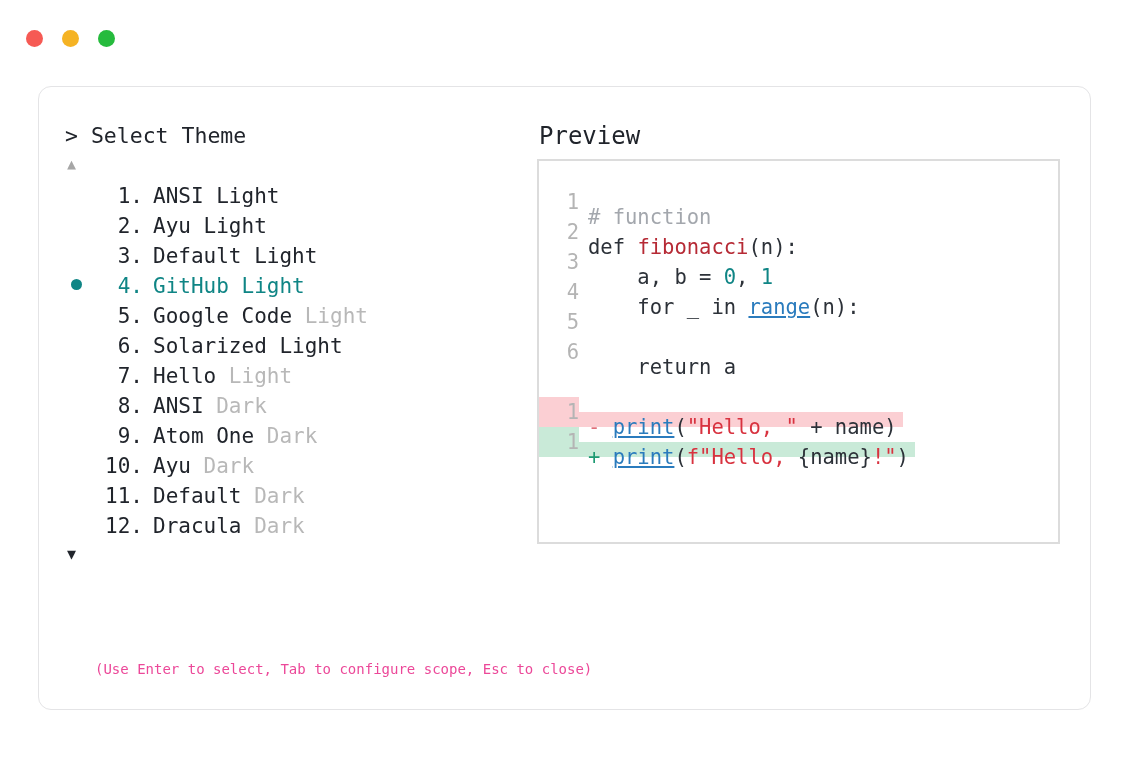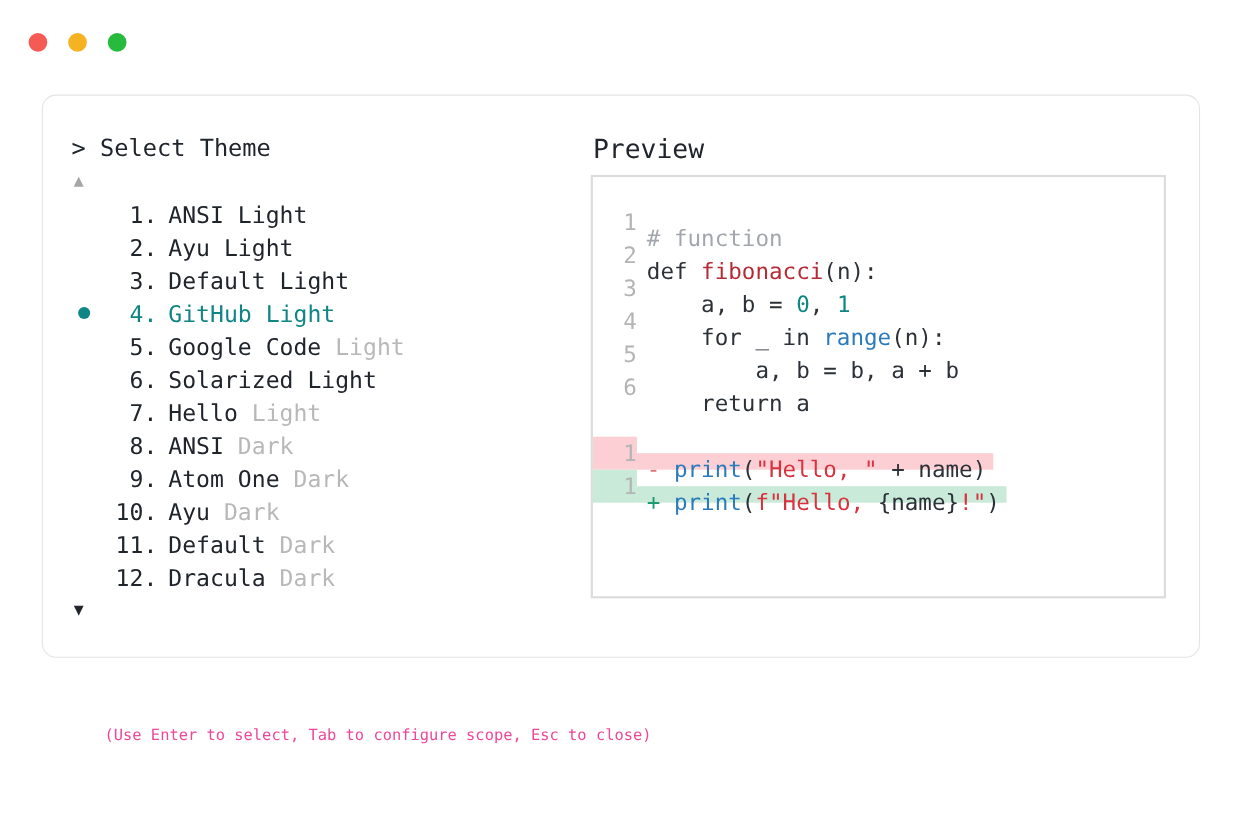--- a/index.html
+++ b/index.html
@@ -22,21 +22,21 @@
   }
   .dot { width: 17px; height: 17px; border-radius: 50%; }
   .dot.red    { background: #f65a54; }
   .dot.yellow { background: #f5b324; }
   .dot.green  { background: #26bb3d; }
 
   
   .card {
     position: absolute;
     left: 38px; top: 86px;
-    width: 1053px; height: 512px;
+    width: 1053px; height: 624px;
     border: 1.5px solid #e4e4e6;
     border-radius: 13px;
     background: #ffffff;
   }
 
   .inner {
     position: absolute;
     left: 0; top: 0; right: 0; bottom: 0;
     padding: 34px 28px 0 26px;
   }
@@ -152,21 +152,21 @@
   .code-line.diff.add .gutter { background: #c9ead8; }
   .code-line.diff .code-body { padding-right: 6px; }
 
   .blank-line { height: 30px; }
 
   
   .tk-plain   { color: #2c3138; }
   .tk-comment { color: #a3a7ad; }
   .tk-func    { color: #b62a35; }
   .tk-num     { color: #0f8585; }
-  .tk-builtin { color: #2a7bbd; }
+  .tk-builtin { color: #2a7bbd; text-decoration: underline; }
   .tk-string  { color: #d8323f; }
   .tk-del     { color: #e0707a; }
   .tk-add     { color: #1d9a72; }
 </style>
 </head>
 <body>
 
 <div class="titlebar">
   <div class="dot red"></div>
   <div class="dot yellow"></div>
@@ -198,21 +198,21 @@
       </div>
 
       <div class="col-right">
         <div class="preview-label">Preview</div>
         <div class="preview-panel">
           <div id="code-block">
               <div class="code-line"><span class="gutter">1</span><span class="code-body"><span class="tk-comment"># function</span></span></div>
               <div class="code-line"><span class="gutter">2</span><span class="code-body"><span class="tk-plain">def </span><span class="tk-func">fibonacci</span><span class="tk-plain">(n):</span></span></div>
               <div class="code-line"><span class="gutter">3</span><span class="code-body"><span class="tk-plain">    a, b = </span><span class="tk-num">0</span><span class="tk-plain">, </span><span class="tk-num">1</span></span></div>
               <div class="code-line"><span class="gutter">4</span><span class="code-body"><span class="tk-plain">    for _ in </span><span class="tk-builtin">range</span><span class="tk-plain">(n):</span></span></div>
-              <div class="code-line"><span class="gutter">5</span><span class="code-body"><span class="tk-plain">        a, b = b, a + b</span></span></div>
+              <div class="code-line"><span class="gutter">5</span></div>
               <div class="code-line"><span class="gutter">6</span><span class="code-body"><span class="tk-plain">    return a</span></span></div>
             </div>
           <div class="blank-line"></div>
           <div id="diff-block">
               <div class="code-line diff del"><span class="gutter">1</span><span class="code-body"><span class="tk-del">- </span><span class="tk-builtin">print</span><span class="tk-plain">(</span><span class="tk-string">"Hello, "</span><span class="tk-plain"> + name)</span></span></div>
               <div class="code-line diff add"><span class="gutter">1</span><span class="code-body"><span class="tk-add">+ </span><span class="tk-builtin">print</span><span class="tk-plain">(</span><span class="tk-string">f"Hello, </span><span class="tk-plain">{name}</span><span class="tk-string">!"</span><span class="tk-plain">)</span></span></div>
             </div>
         </div>
       </div>
 

